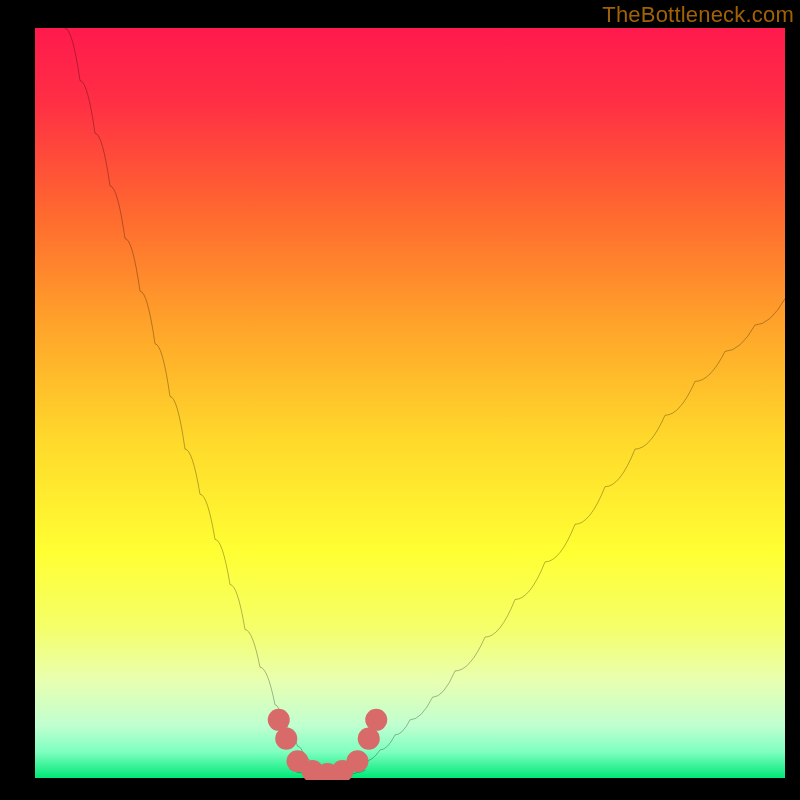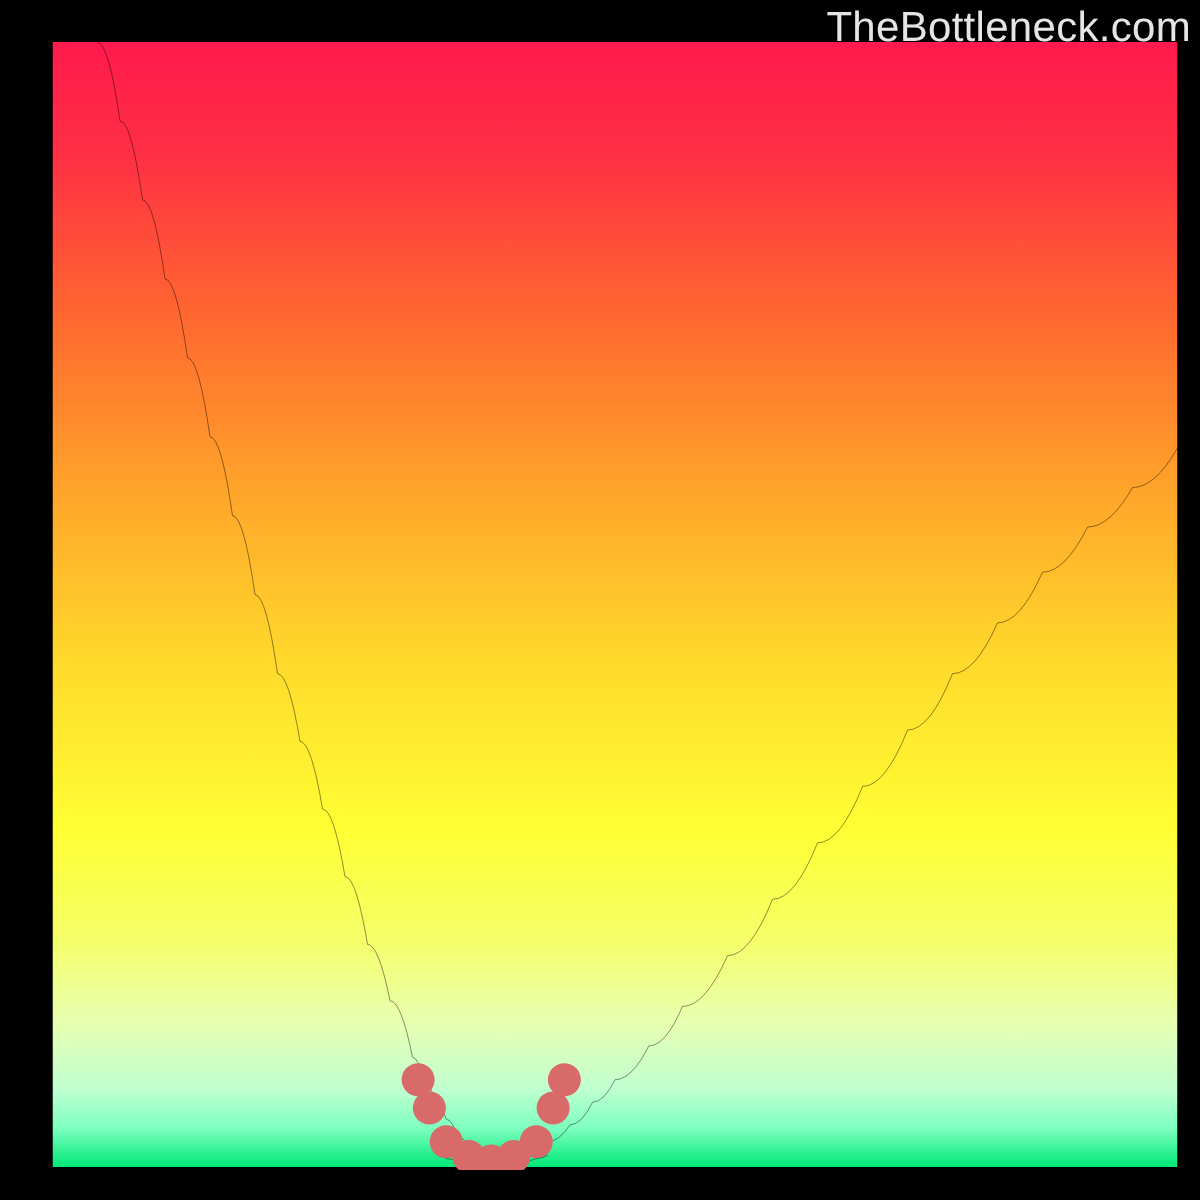--- a/index.html
+++ b/index.html
@@ -22,22 +22,22 @@
     box-sizing: border-box;
   }
   .gradient-bg {
     position: absolute;
     inset: 0;
   }
   .watermark {
     position: absolute;
     top: 2px;
     right: 6px;
-    color: #e5e5e5;
-    font-size: 28px;
+    color: #a16207;
+    font-size: 22px;
     font-weight: 500;
     letter-spacing: 0.2px;
   }
   svg.curves {
     position: absolute;
     inset: 0;
     width: 100%;
     height: 100%;
   }
 </style>

